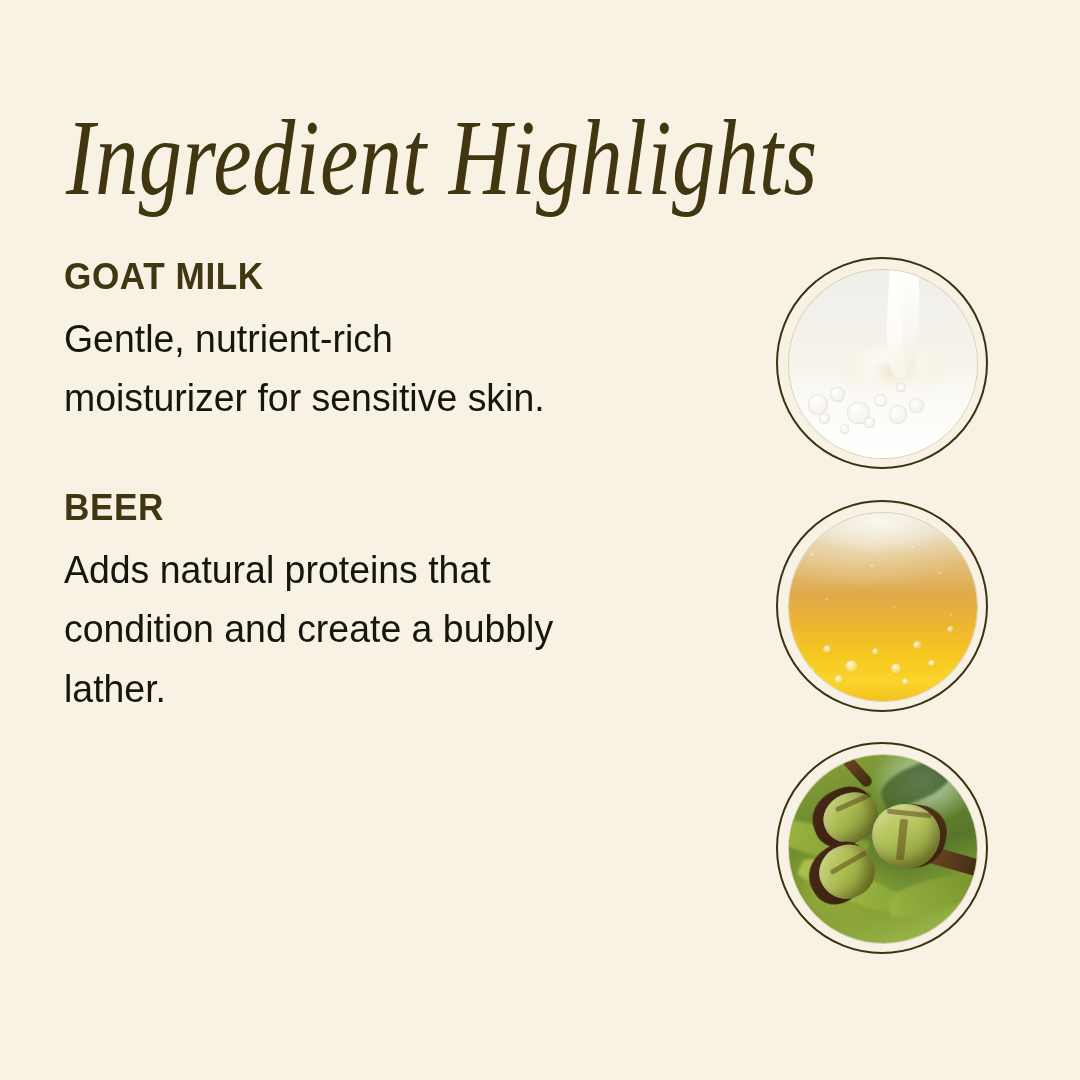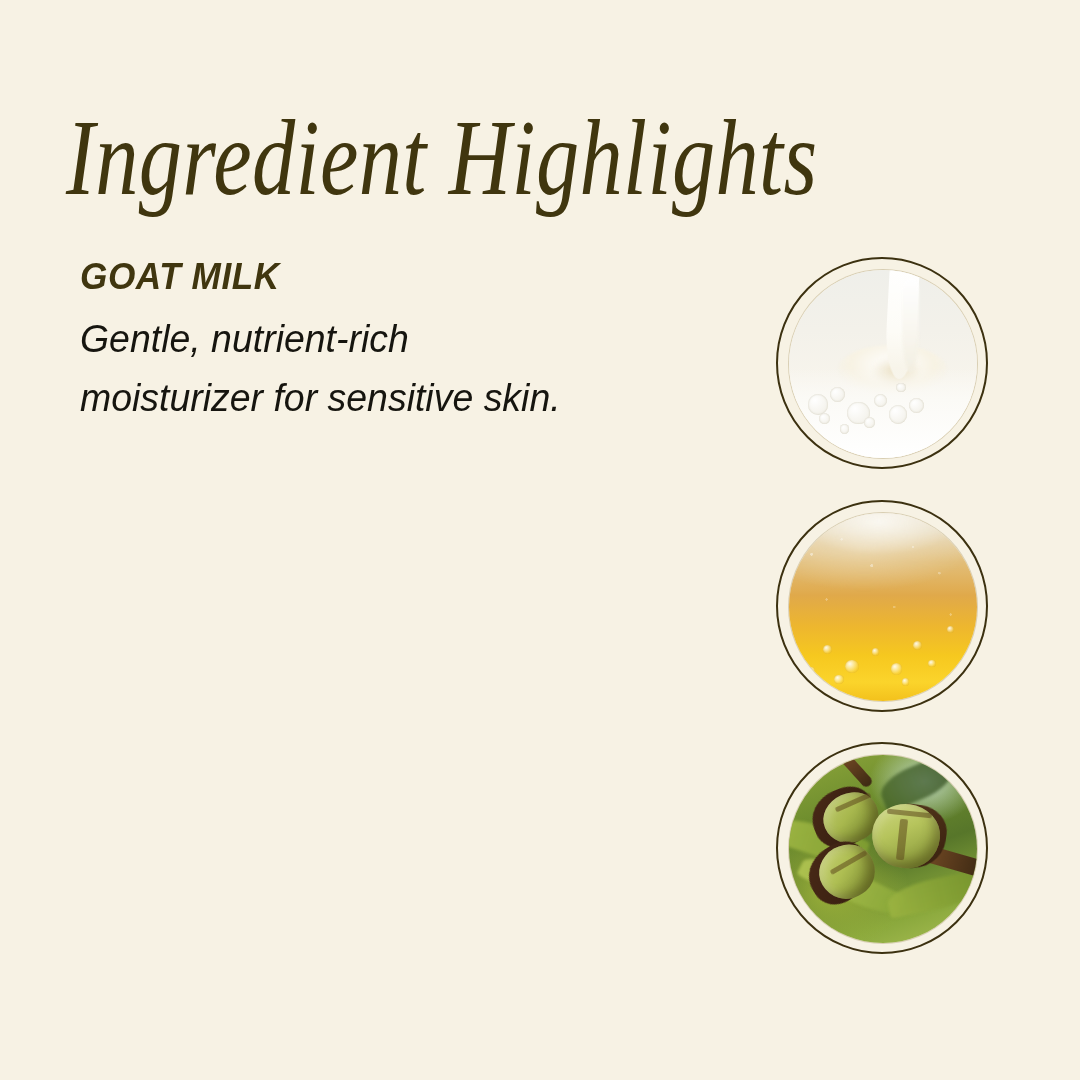--- a/index.html
+++ b/index.html
@@ -35,23 +35,22 @@
     letter-spacing: 0.5px;
     color: #40360F;
     transform: scaleX(0.80);
     transform-origin: left top;
     white-space: nowrap;
   }
 
   
   .section {
     position: absolute;
-    left: 80px;
+    left: 64px;
     width: 720px;
-    font-style: italic;
   }
   .section-heading {
     font-family: "Liberation Sans", sans-serif;
     font-weight: 700;
     font-size: 37px;
     letter-spacing: 0.6px;
     color: #40360F;
     margin: 0 0 11px 0;
     transform: scaleX(0.95);
     transform-origin: left center;
@@ -249,20 +248,28 @@
   <div class="title">Ingredient Highlights</div>
 
   <div class="section" id="sec-goat">
     <p class="section-heading">GOAT MILK</p>
     <p class="section-body">
       <span>Gentle, nutrient-rich</span>
       <span>moisturizer for sensitive skin.</span>
     </p>
   </div>
 
+  <div class="section" id="sec-beer">
+    <p class="section-heading">BEER</p>
+    <p class="section-body">
+      <span>Adds natural proteins that</span>
+      <span>condition and create a bubbly</span>
+      <span>lather.</span>
+    </p>
+  </div>
 
 
   <div class="circle-wrap" id="circle-goat">
     <div class="circle-img">
       <div class="art-milk">
         <div class="milk-splash"></div>
         <div class="milk-tan"></div>
         <div class="milk-stream"></div>
         <div class="milk-stream2"></div>
         <div class="milk-foam"></div>

